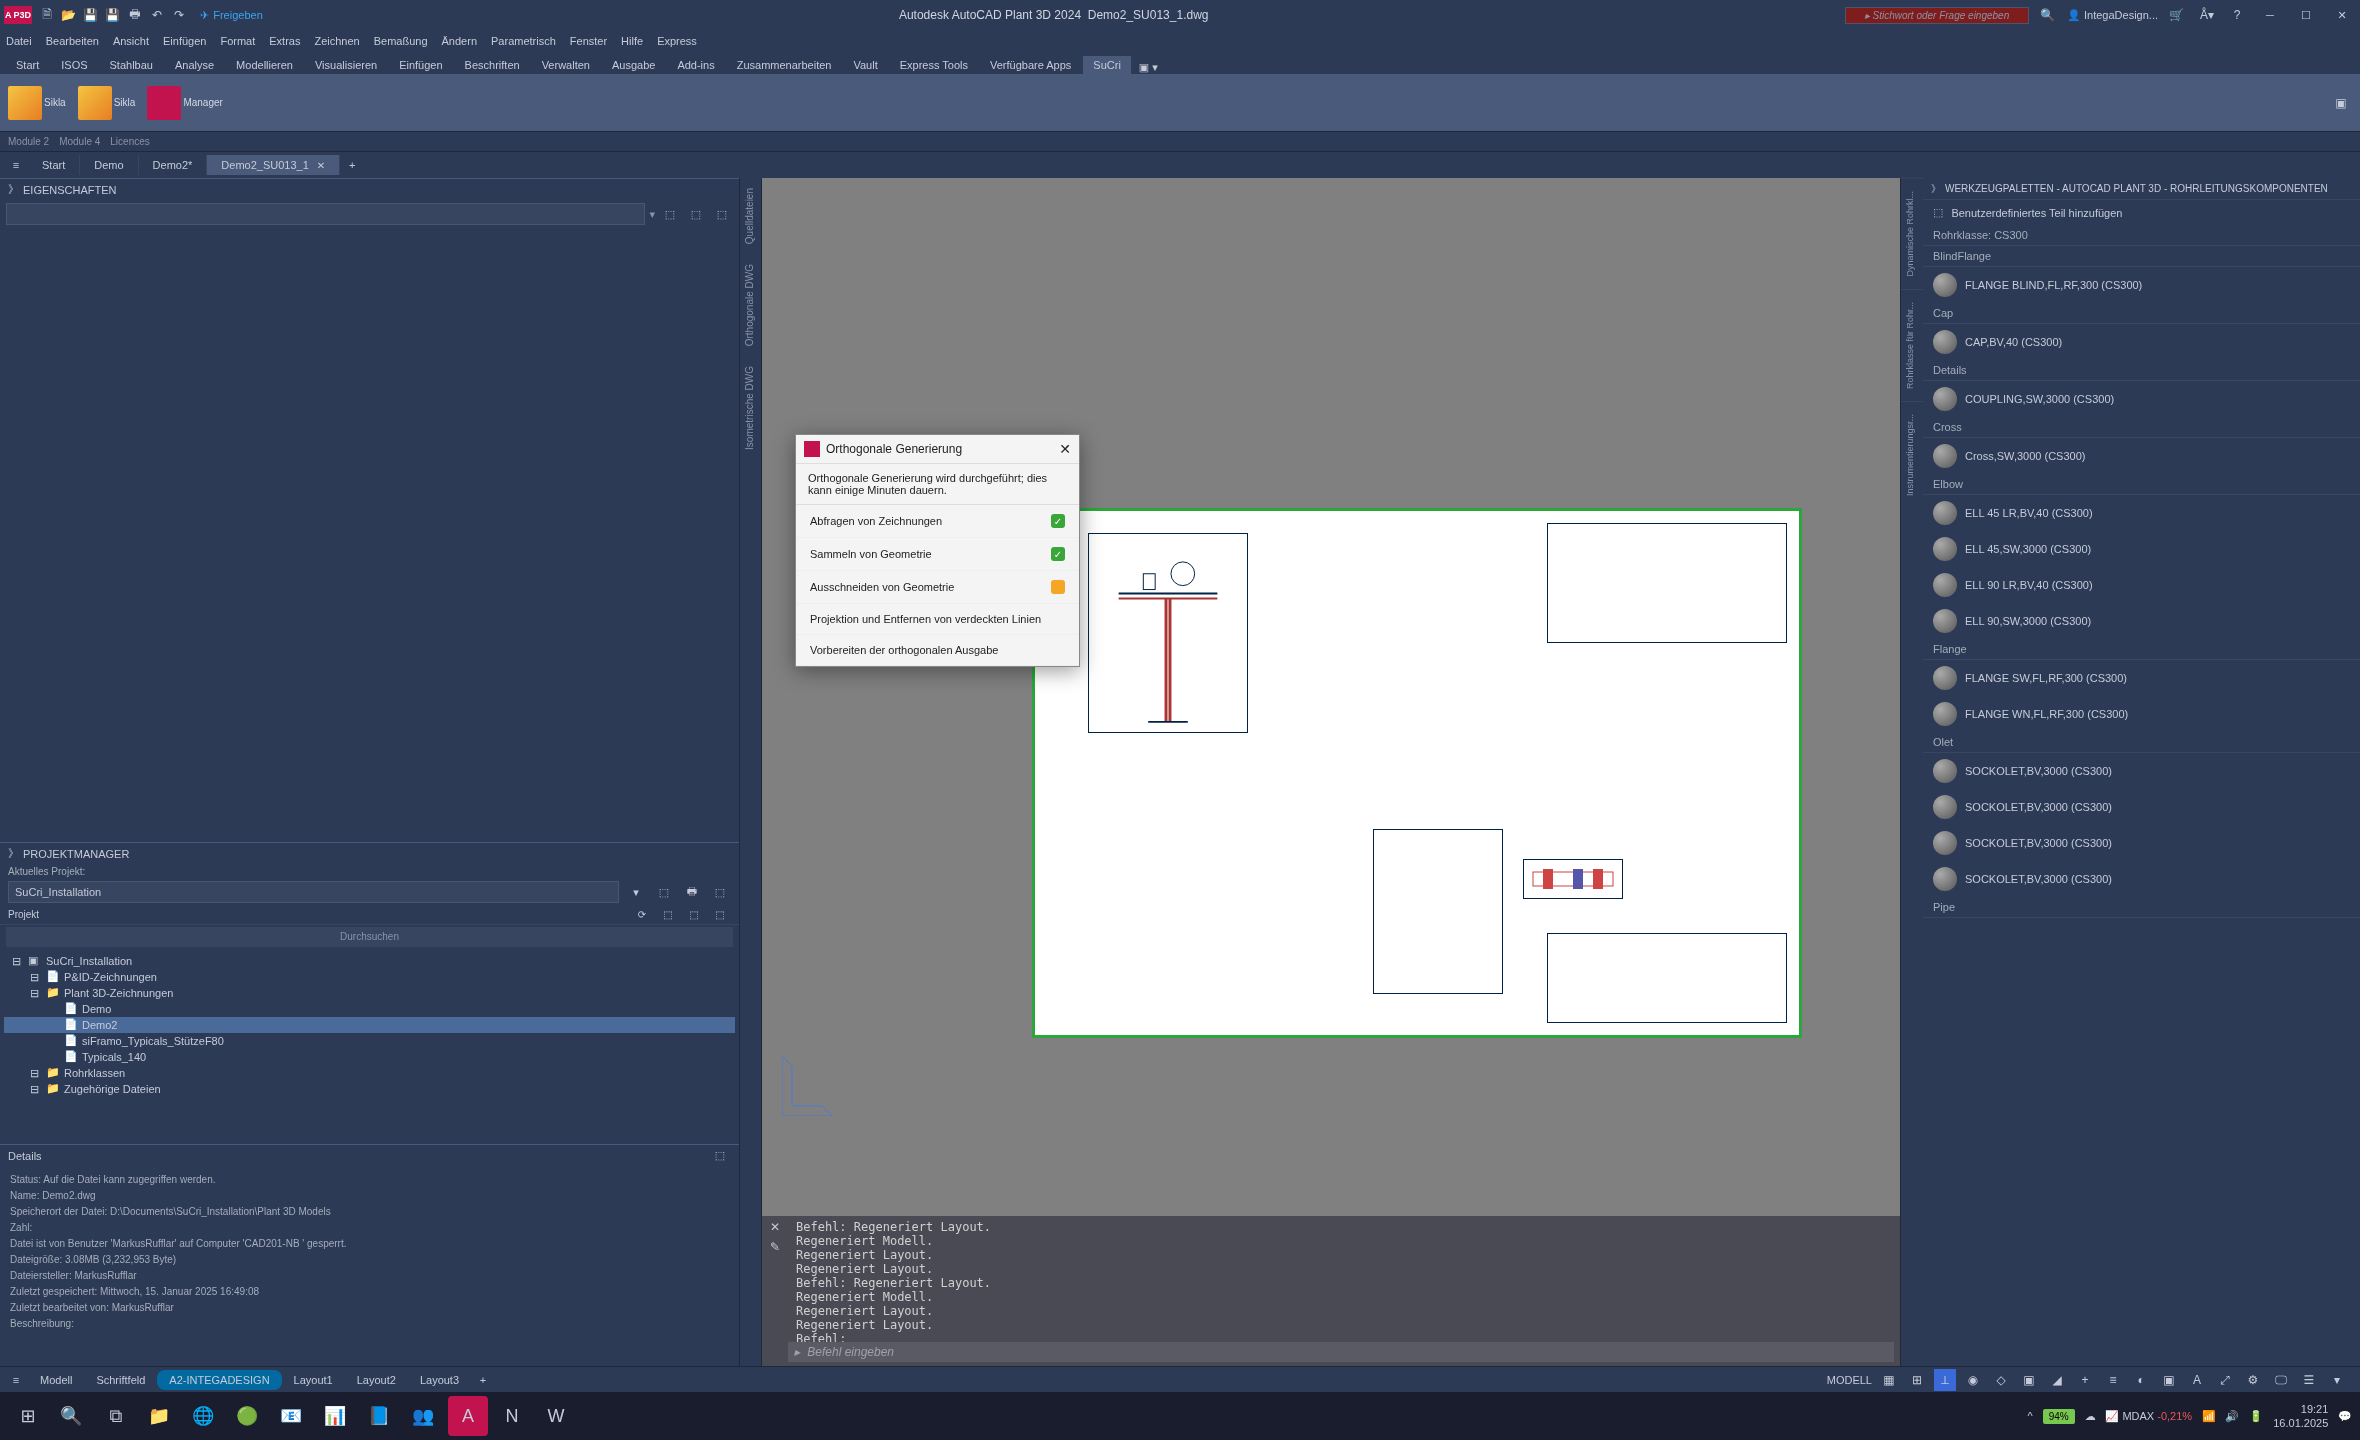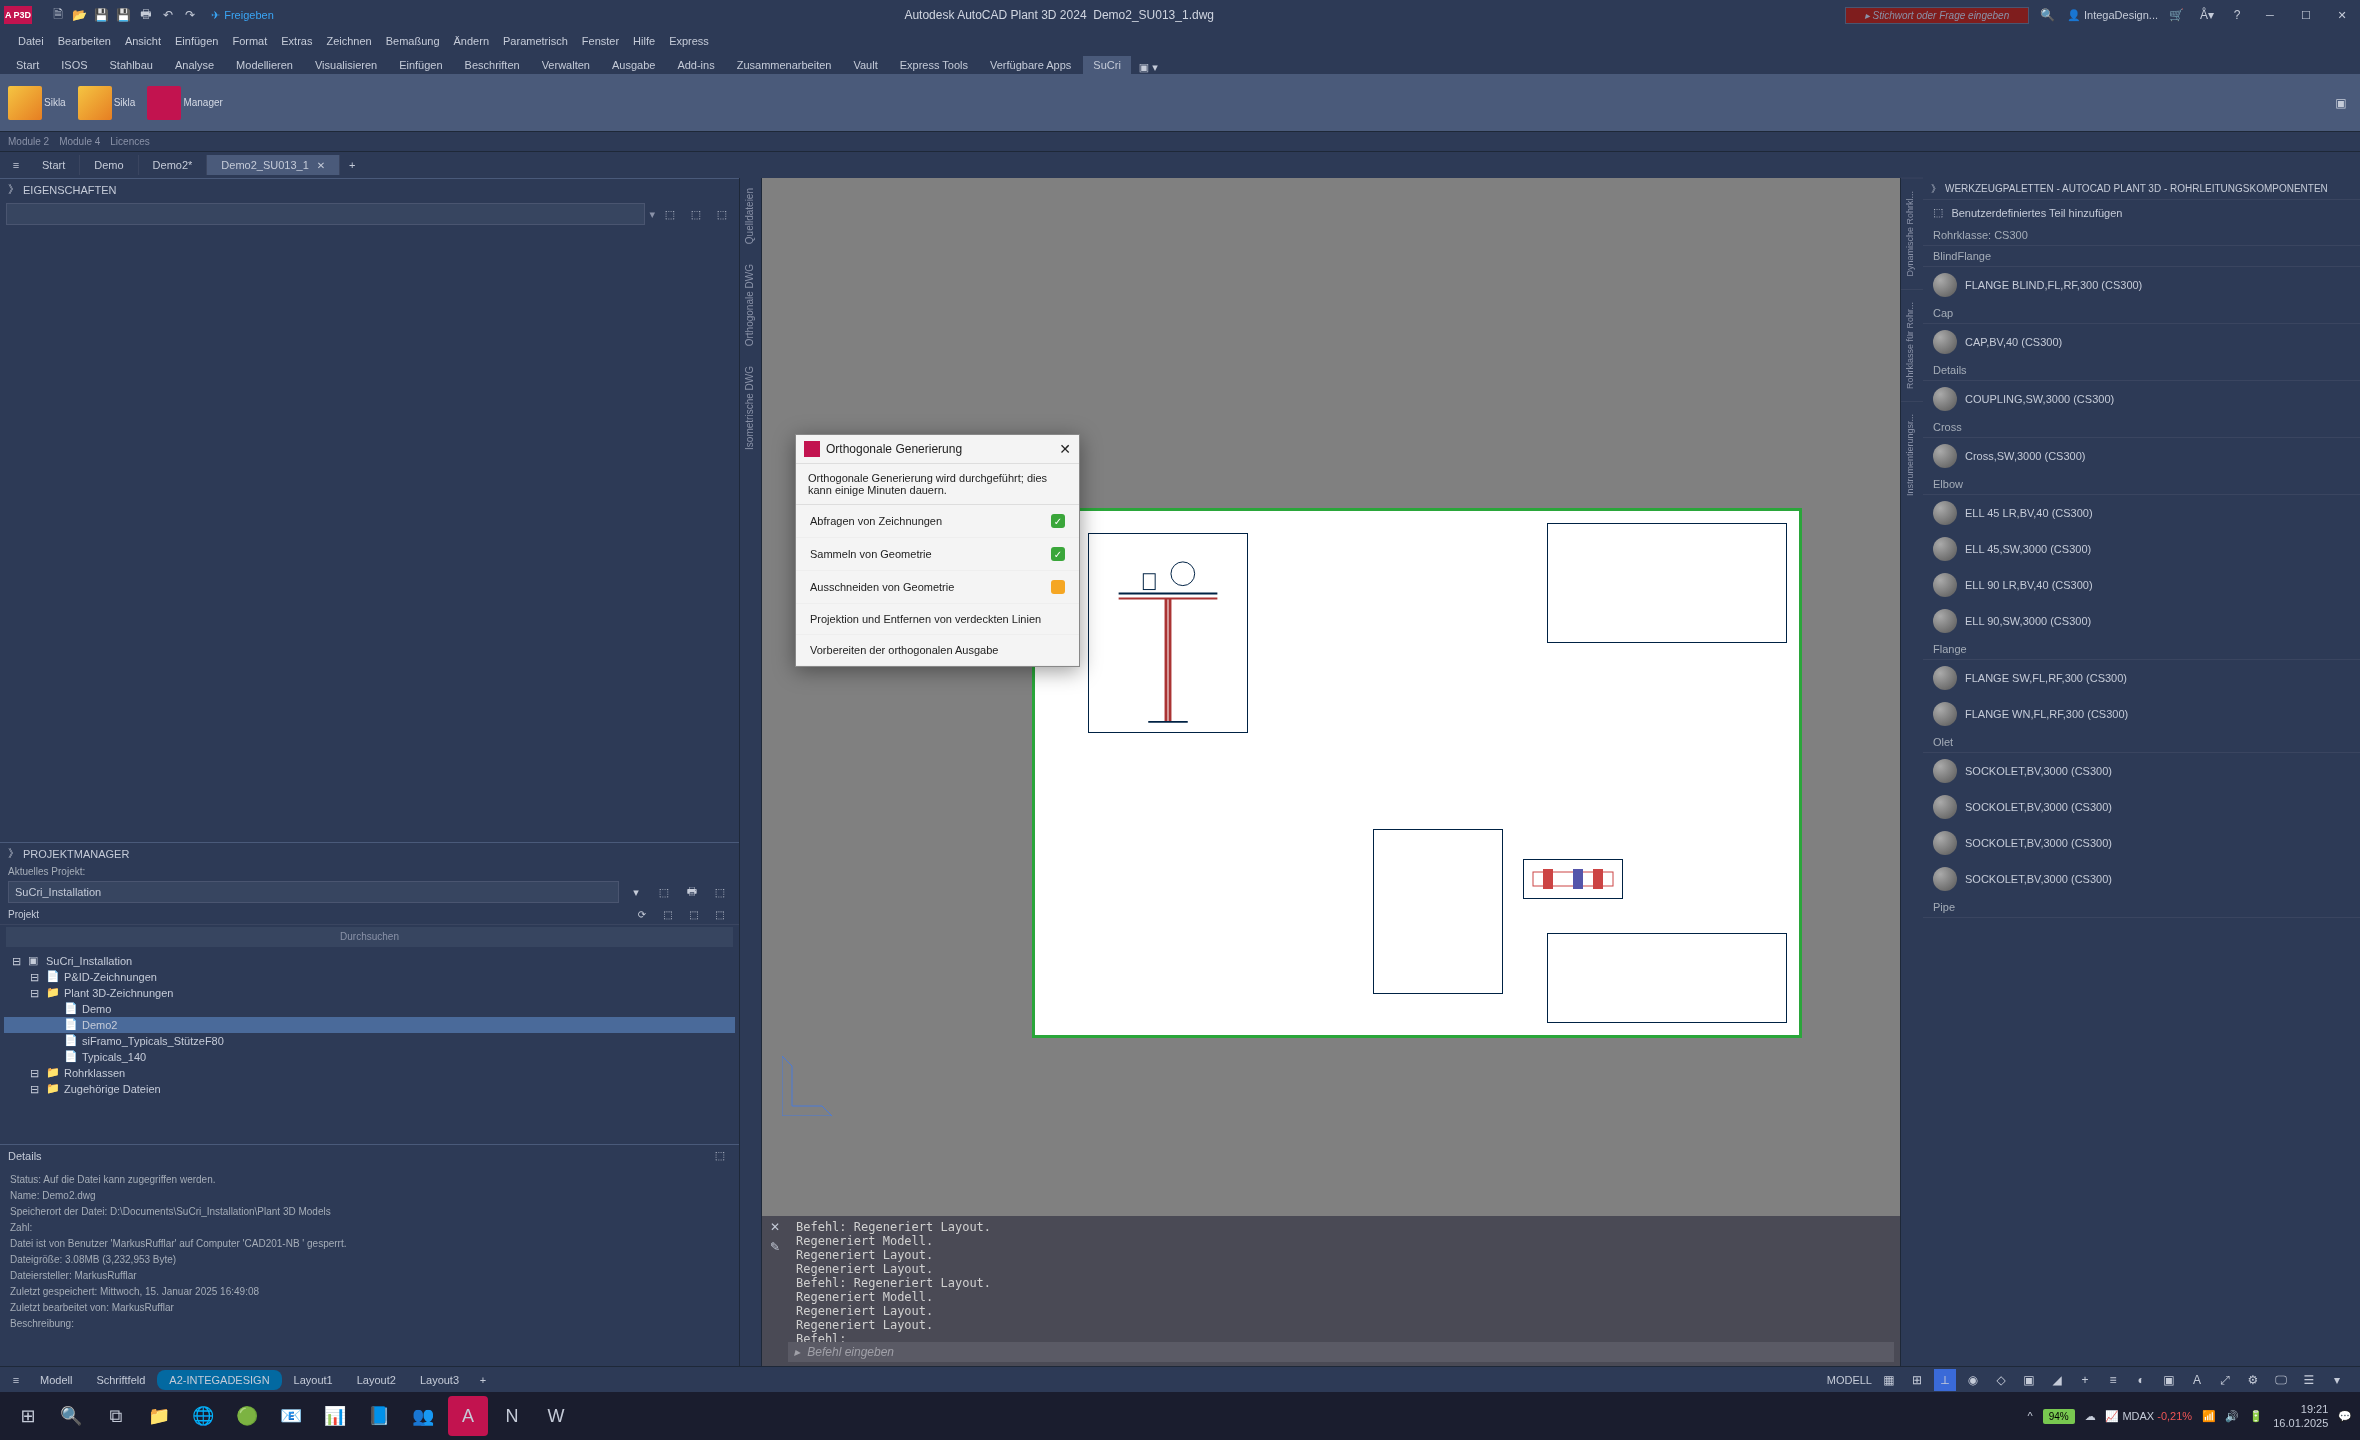--- a/index.html
+++ b/index.html
@@ -1,29 +1,29 @@
 <!DOCTYPE html>
 <html><head>
 <meta charset="utf-8">
 <style>
 * { margin: 0; padding: 0; box-sizing: border-box; font-family: "Segoe UI", Arial, sans-serif; }
 body { background: #2d3a56; color: #c5cbd8; font-size: 11px; width: 2360px; height: 1440px; overflow: hidden; }
 
 
 .title-bar { height: 30px; background: #2d3a56; display: flex; align-items: center; padding: 0 4px; }
-.title-bar .logo { width: 28px; height: 18px; background: #c2134f; color: #fff; font-weight: bold; font-size: 9px; display: flex; align-items: center; justify-content: center; margin-right: 15px; }
+.title-bar .logo { width: 28px; height: 18px; background: #c2134f; color: #fff; font-weight: bold; font-size: 9px; display: flex; align-items: center; justify-content: center; margin-right: 4px; }
 .qat-icon { width: 18px; height: 18px; margin: 0 2px; display: flex; align-items: center; justify-content: center; font-size: 12px; color: #c5cbd8; cursor: pointer; }
 .title-center { flex: 1; text-align: center; color: #d0d5e0; font-size: 12px; }
 .title-right { display: flex; align-items: center; gap: 8px; }
 .search-hint { background: #7f1d1d; border: 1px solid #4a5570; padding: 2px 19px; font-size: 10px; font-style: italic; color: #8a92a8; }
 .win-btn { width: 28px; height: 28px; display: flex; align-items: center; justify-content: center; color: #c5cbd8; cursor: pointer; }
 .share-btn { color: #3aa5f5; display: flex; align-items: center; gap: 4px; font-size: 11px; margin-left: 10px; }
 
 
-.menu-bar { height: 22px; background: #2d3a56; display: flex; padding: 0 6px; gap: 14px; align-items: center; margin-left: 12px; }
+.menu-bar { height: 22px; background: #2d3a56; display: flex; padding: 0 6px; gap: 14px; align-items: center; }
 .menu-item { color: #c5cbd8; font-size: 11px; cursor: pointer; }
 
 
 .ribbon-tabs { height: 22px; background: #2d3a56; display: flex; align-items: flex-end; padding: 0 6px; gap: 2px; }
 .ribbon-tab { padding: 3px 10px; color: #c5cbd8; font-size: 11px; cursor: pointer; }
 .ribbon-tab.active { background: #4a5a7a; }
 
 
 .ribbon-panel { height: 58px; background: #4a5a7a; display: flex; align-items: center; padding: 4px 8px; gap: 12px; border-bottom: 1px solid #1e2838; }
 .ribbon-btn { display: flex; flex-direction: row; align-items: center; gap: 2px; cursor: pointer; }

